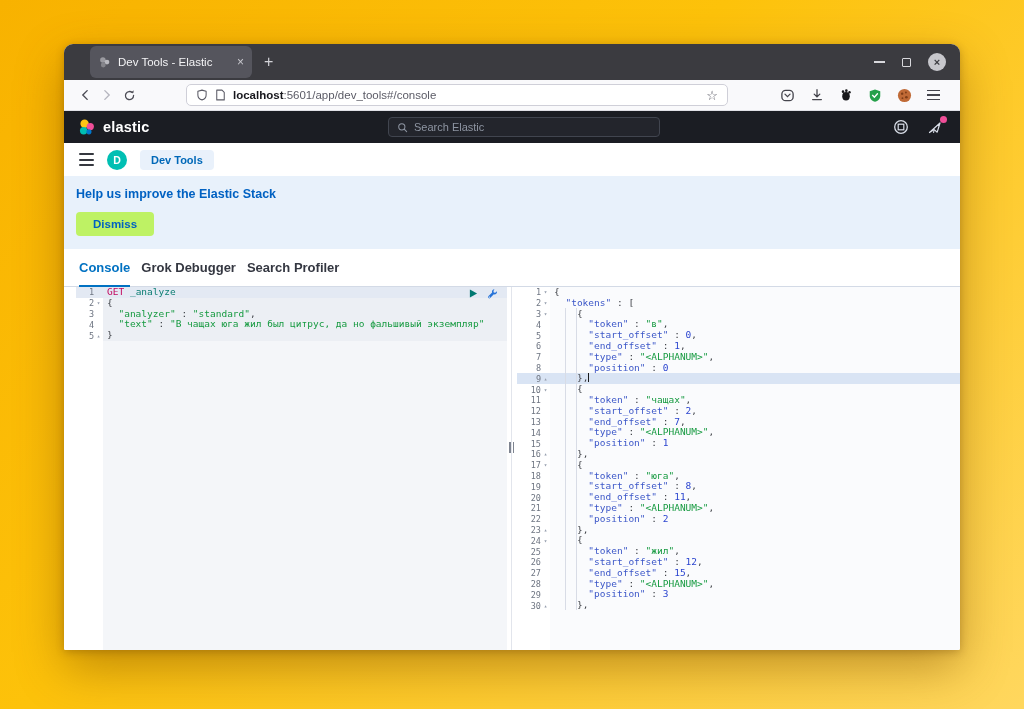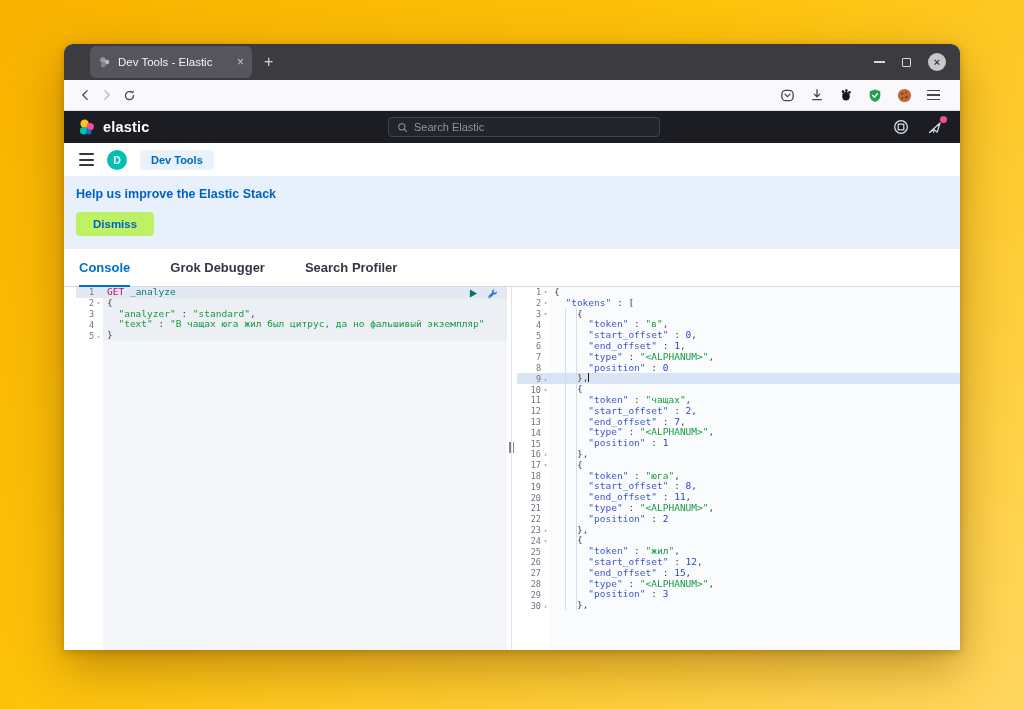--- a/index.html
+++ b/index.html
@@ -57,21 +57,21 @@
     padding:4px 11px; border-radius:4px; }
   
   .banner { background:#e8f1fb; padding:11px 12px 13px; flex:none; }
   .banner-title { font-size:12.5px; font-weight:700; color:#0061c2; }
   .banner-body { font-size:11.5px; color:#343741; margin-top:8px; }
   .banner-body a { color:#0061c2; text-decoration:none; }
   .dismiss-btn { margin-top:11px; background:#bef264; color:#0061c2; font-weight:600; font-size:11.5px;
     border:none; border-radius:4px; padding:6px 17px; font-family:inherit; display:inline-block; }
   
   .tabsrow { background:#fff; border-bottom:1px solid #d3dae6; display:flex; align-items:center;
-    padding:0 15px; height:38px; gap:40px; flex:none; }
+    padding:0 15px; height:38px; gap:11px; flex:none; }
   .app-tab { font-size:13px; font-weight:700; color:#343741; height:100%;
     display:flex; align-items:center; gap:9px; position:relative; }
   .app-tab.active { color:#0071c2; }
   .app-tab.active::after { content:""; position:absolute; left:0; right:0; bottom:-1px; height:2px; background:#0071c2; }
   .beta-pill { border:1px solid #c9d1dc; border-radius:10px; padding:2.5px 9px;
     font-size:9px; font-weight:700; color:#5e6673; letter-spacing:.4px; }
   
   .ctoolbar { height:26px; background:#f3f6fa; border-bottom:1px solid #e2e7ef;
     display:flex; align-items:center; padding:0 14px; gap:21px; flex:none; }
   .ct-item { font-size:11px; font-weight:700; color:#343741; }
@@ -145,20 +145,34 @@
       <svg width="14" height="14" viewBox="0 0 16 16">
           <path d="M5.5 3l5 5-5 5" stroke="#b6b6bf" stroke-width="1.6" fill="none" stroke-linecap="round"></path>
         </svg>
     </span>
     <span class="nav-btn">
       <svg width="13" height="13" viewBox="0 0 16 16">
           <path d="M13 8a5 5 0 1 1-1.5-3.5" stroke="#4c4c55" stroke-width="1.6" fill="none" stroke-linecap="round"></path>
           <path d="M13 1.5v3.2h-3.2z" fill="#4c4c55"></path>
         </svg>
     </span>
+    <div class="urlbar">
+      <span>
+        <svg width="12" height="12" viewBox="0 0 16 16">
+            <path d="M8 1.5 13.5 3v5c0 3.5-2.5 5.8-5.5 6.5C5 13.8 2.5 11.5 2.5 8V3z" stroke="#5b5b66" stroke-width="1.4" fill="none" stroke-linejoin="round"></path>
+          </svg>
+      </span>
+      <span>
+        <svg width="11" height="12" viewBox="0 0 14 16">
+            <path d="M2 1.5h7l3 3v10H2z" stroke="#5b5b66" stroke-width="1.4" fill="none" stroke-linejoin="round"></path>
+          </svg>
+      </span>
+      <span><span class="url-host">localhost</span><span>:5601/app/dev_tools#/console</span></span>
+      <span class="url-star">☆</span>
+    </div>
     <div class="nav-right">
       <span>
         <svg width="15" height="15" viewBox="0 0 16 16">
             <rect x="2" y="2.5" width="12" height="11" rx="4" stroke="#45454d" stroke-width="1.4" fill="none"></rect>
             <path d="M5.3 6.5 8 9.2l2.7-2.7" stroke="#45454d" stroke-width="1.4" fill="none" stroke-linecap="round"></path>
           </svg>
       </span>
       <span>
         <svg width="14" height="14" viewBox="0 0 16 16">
             <path d="M8 2v8M4.8 7 8 10.2 11.2 7" stroke="#45454d" stroke-width="1.5" fill="none" stroke-linecap="round"></path>

